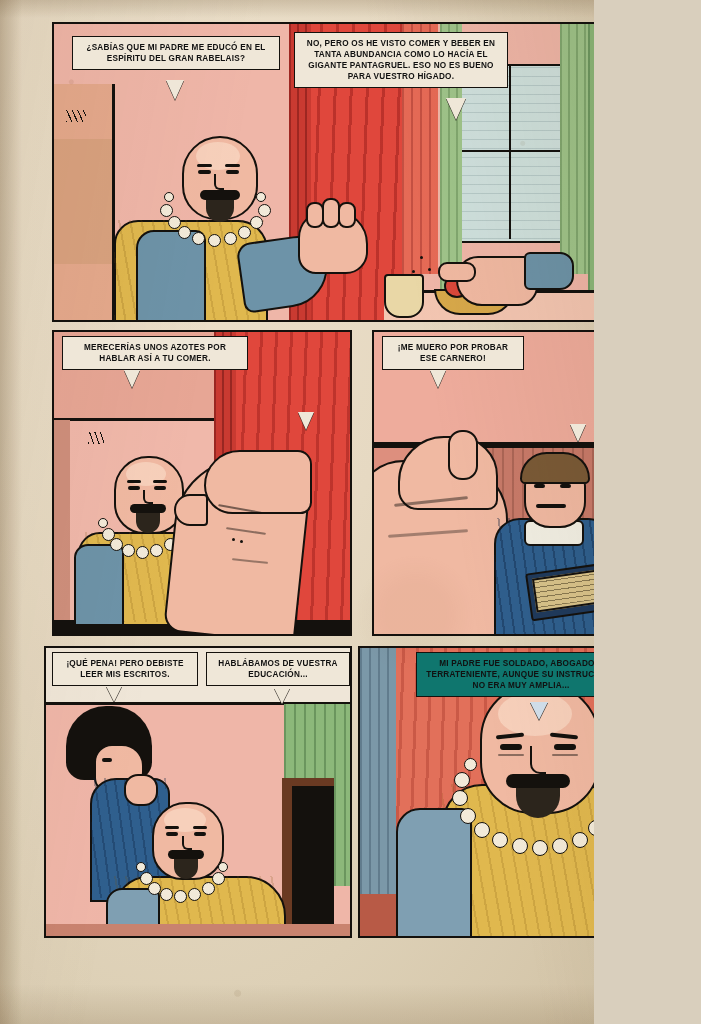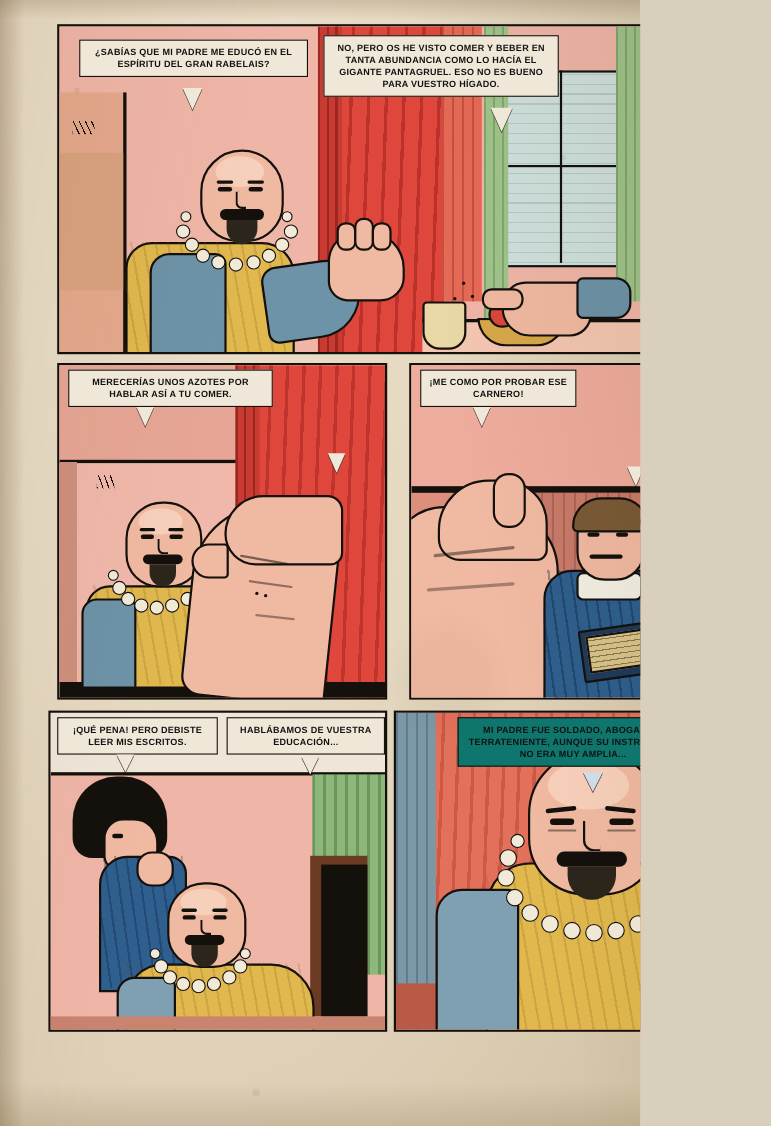--- a/index.html
+++ b/index.html
@@ -13,20 +13,21 @@
     overflow: hidden;
     font-family: "Liberation Sans", sans-serif;
   }
   .page {
     position: relative;
     width: 582px;
     height: 1024px;
     background:
       radial-gradient(ellipse at 30% 20%, #ece0cb 0%, #e6d9c2 40%, #ddd0b6 70%, #d2c3a6 100%);
     overflow: hidden;
+    padding-left: 12px;
   }
   
   .page::after {
     content: "";
     position: absolute;
     inset: 0;
     pointer-events: none;
     background:
       radial-gradient(circle at 12% 8%, rgba(140,110,70,0.12) 0 2px, transparent 3px),
       radial-gradient(circle at 88% 14%, rgba(140,110,70,0.10) 0 2px, transparent 3px),
@@ -329,21 +330,21 @@
       <div class="shape" style="left:236px; top:140px; width:62px; height:84px; background:#79bb7d; border:2px solid #14110d; border-radius:32px 32px 8px 20px;"></div>
 
       <div class="shape" style="left:246px; top:156px; width:44px; height:56px; background:#f0b9a2; border:2px solid #14110d; border-radius:22px 22px 20px 20px;"></div>
       <div class="shape" style="left:254px; top:176px; width:10px; height:4px; background:#14110d; border-radius:3px;"></div>
       <div class="shape" style="left:274px; top:176px; width:10px; height:4px; background:#14110d; border-radius:3px;"></div>
       <div class="shape" style="left:262px; top:196px; width:16px; height:3px; background:#9a4538; border-radius:3px;"></div>
 
       <div class="shape" style="left:222px; top:268px; width:44px; height:34px; background:#f0b9a2; border:2px solid #14110d; border-radius:20px 8px 8px 20px;"></div>
     </div>
 
-    <div class="balloon" style="left:8px; top:4px; width:142px;">¡ME COMO POR PROBAR ESE CARNERO!</div>
+    <div class="balloon" style="left:8px; top:4px; width:142px;">¡ME MUERO POR PROBAR ESE CARNERO!</div>
     <div class="tail" style="left:56px; top:38px; border-left:8px solid transparent; border-right:8px solid transparent; border-top:18px solid #efe7d8; filter:drop-shadow(0 1px 0 #14110d);"></div>
 
     <div class="tail" style="left:196px; top:92px; border-left:8px solid transparent; border-right:8px solid transparent; border-top:18px solid #efe7d8; filter:drop-shadow(0 1px 0 #14110d);"></div>
   </div>
 
   <div class="panel" style="left:44px; top:646px; width:308px; height:292px;">
     <div class="art">
       <div class="shape" style="left:0; top:0; width:100%; height:100%; background:#efb6a8;"></div>
 
       <div class="shape" style="left:0; top:0; width:308px; height:56px; background:#efe6d8;"></div>

